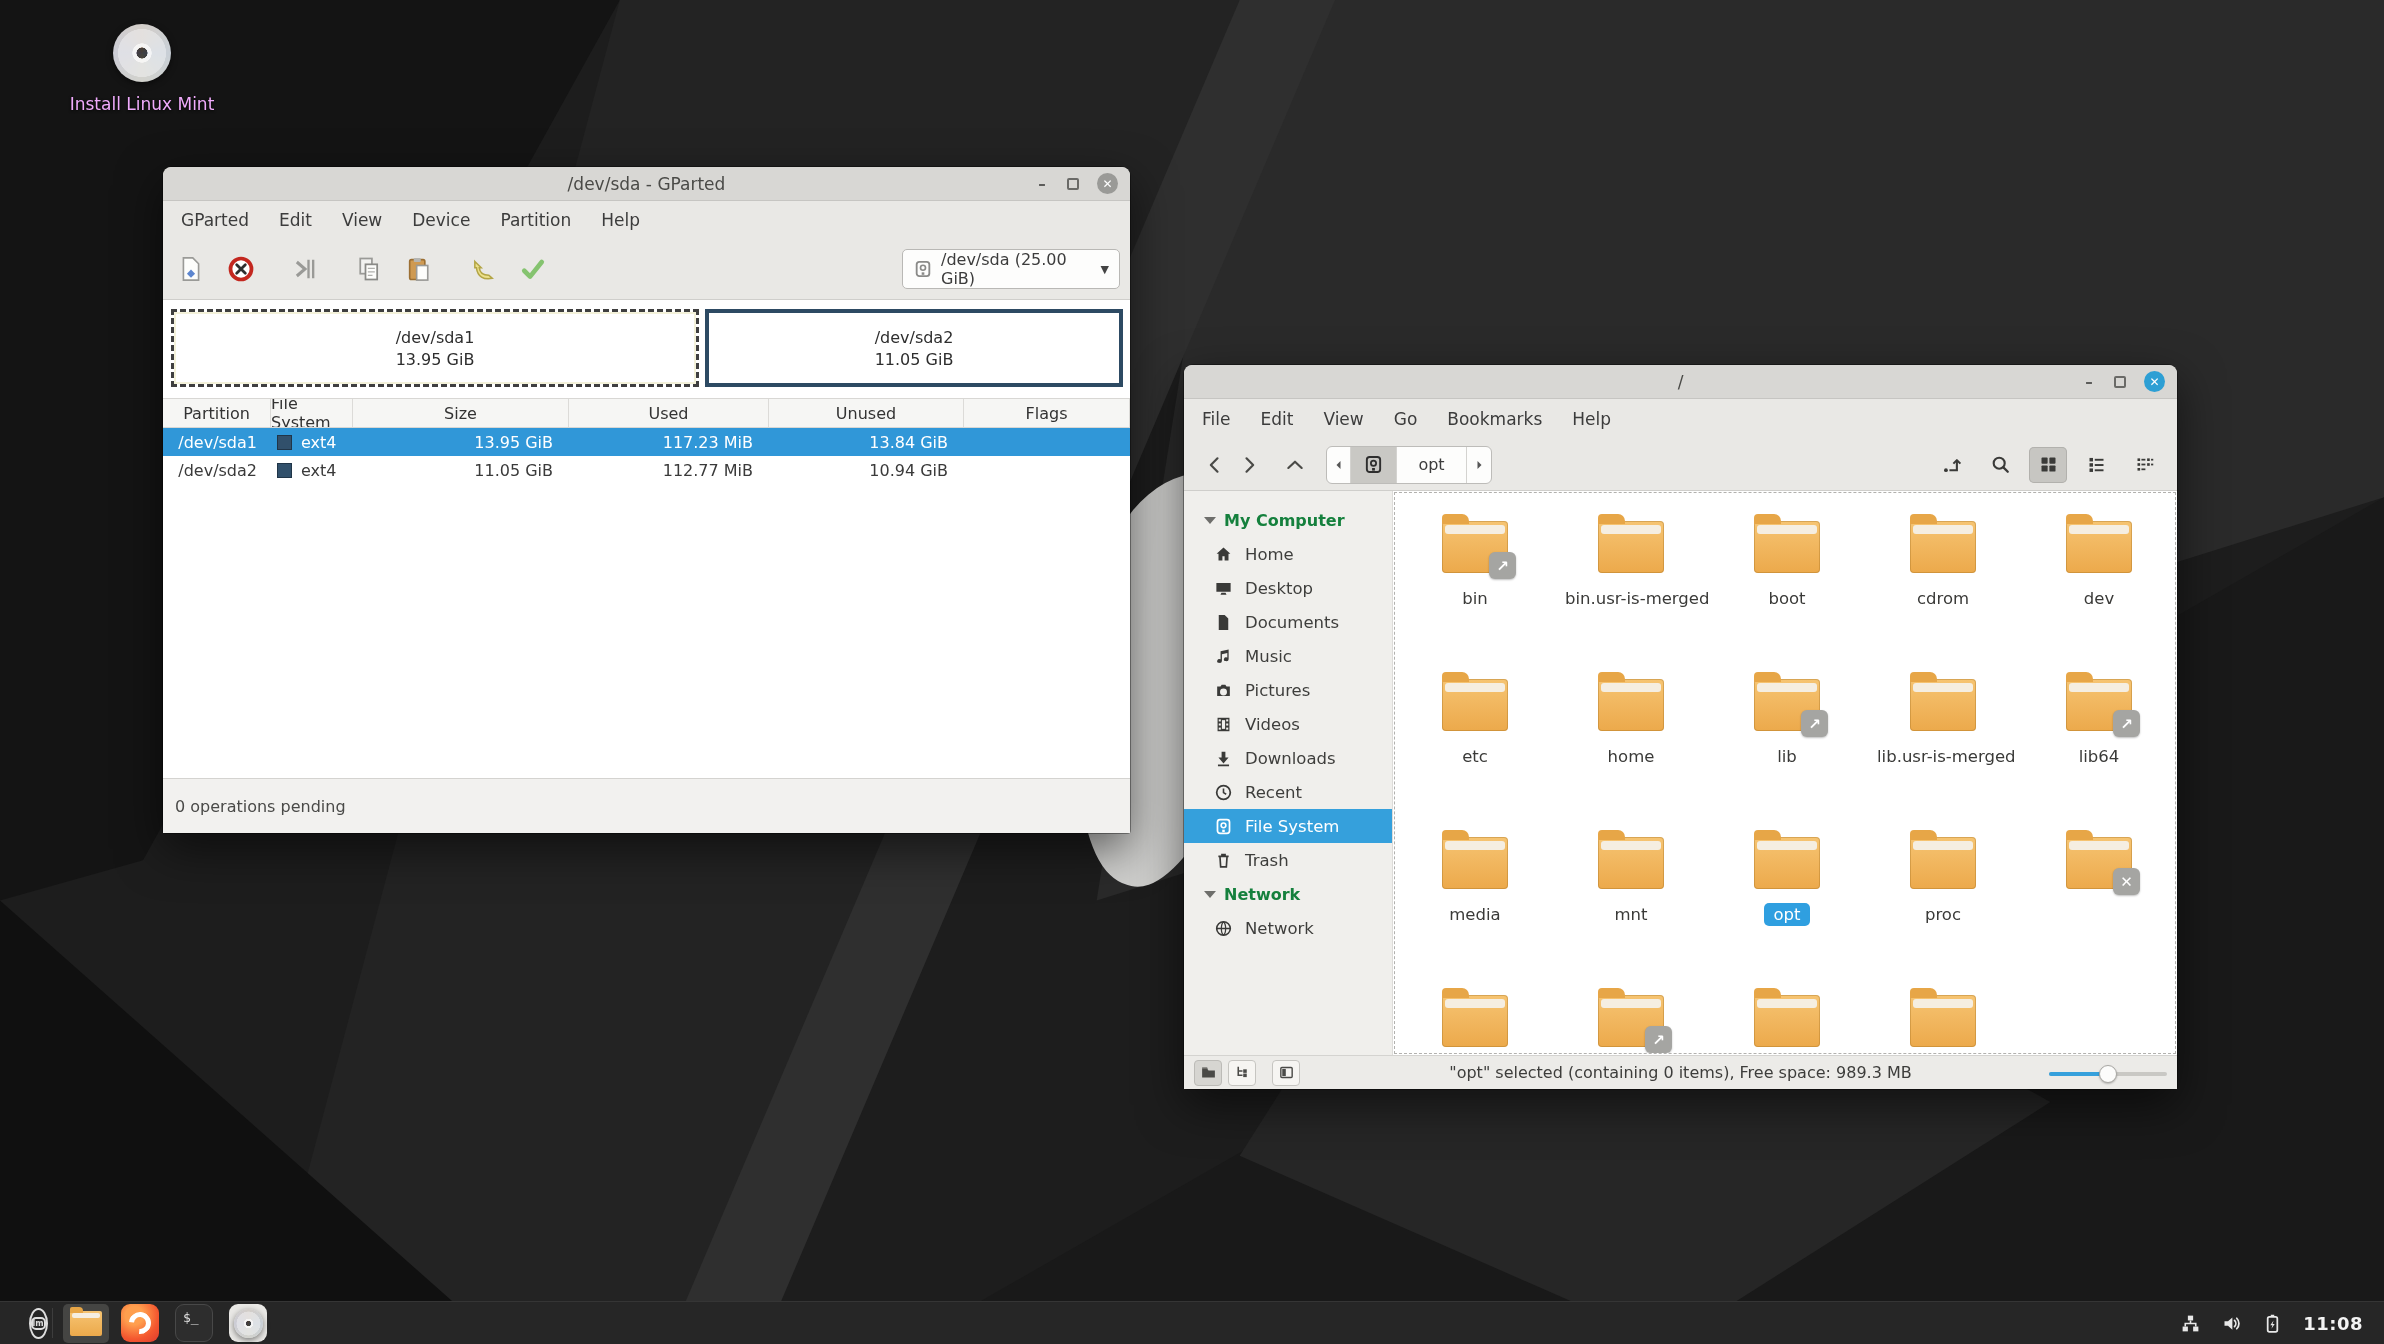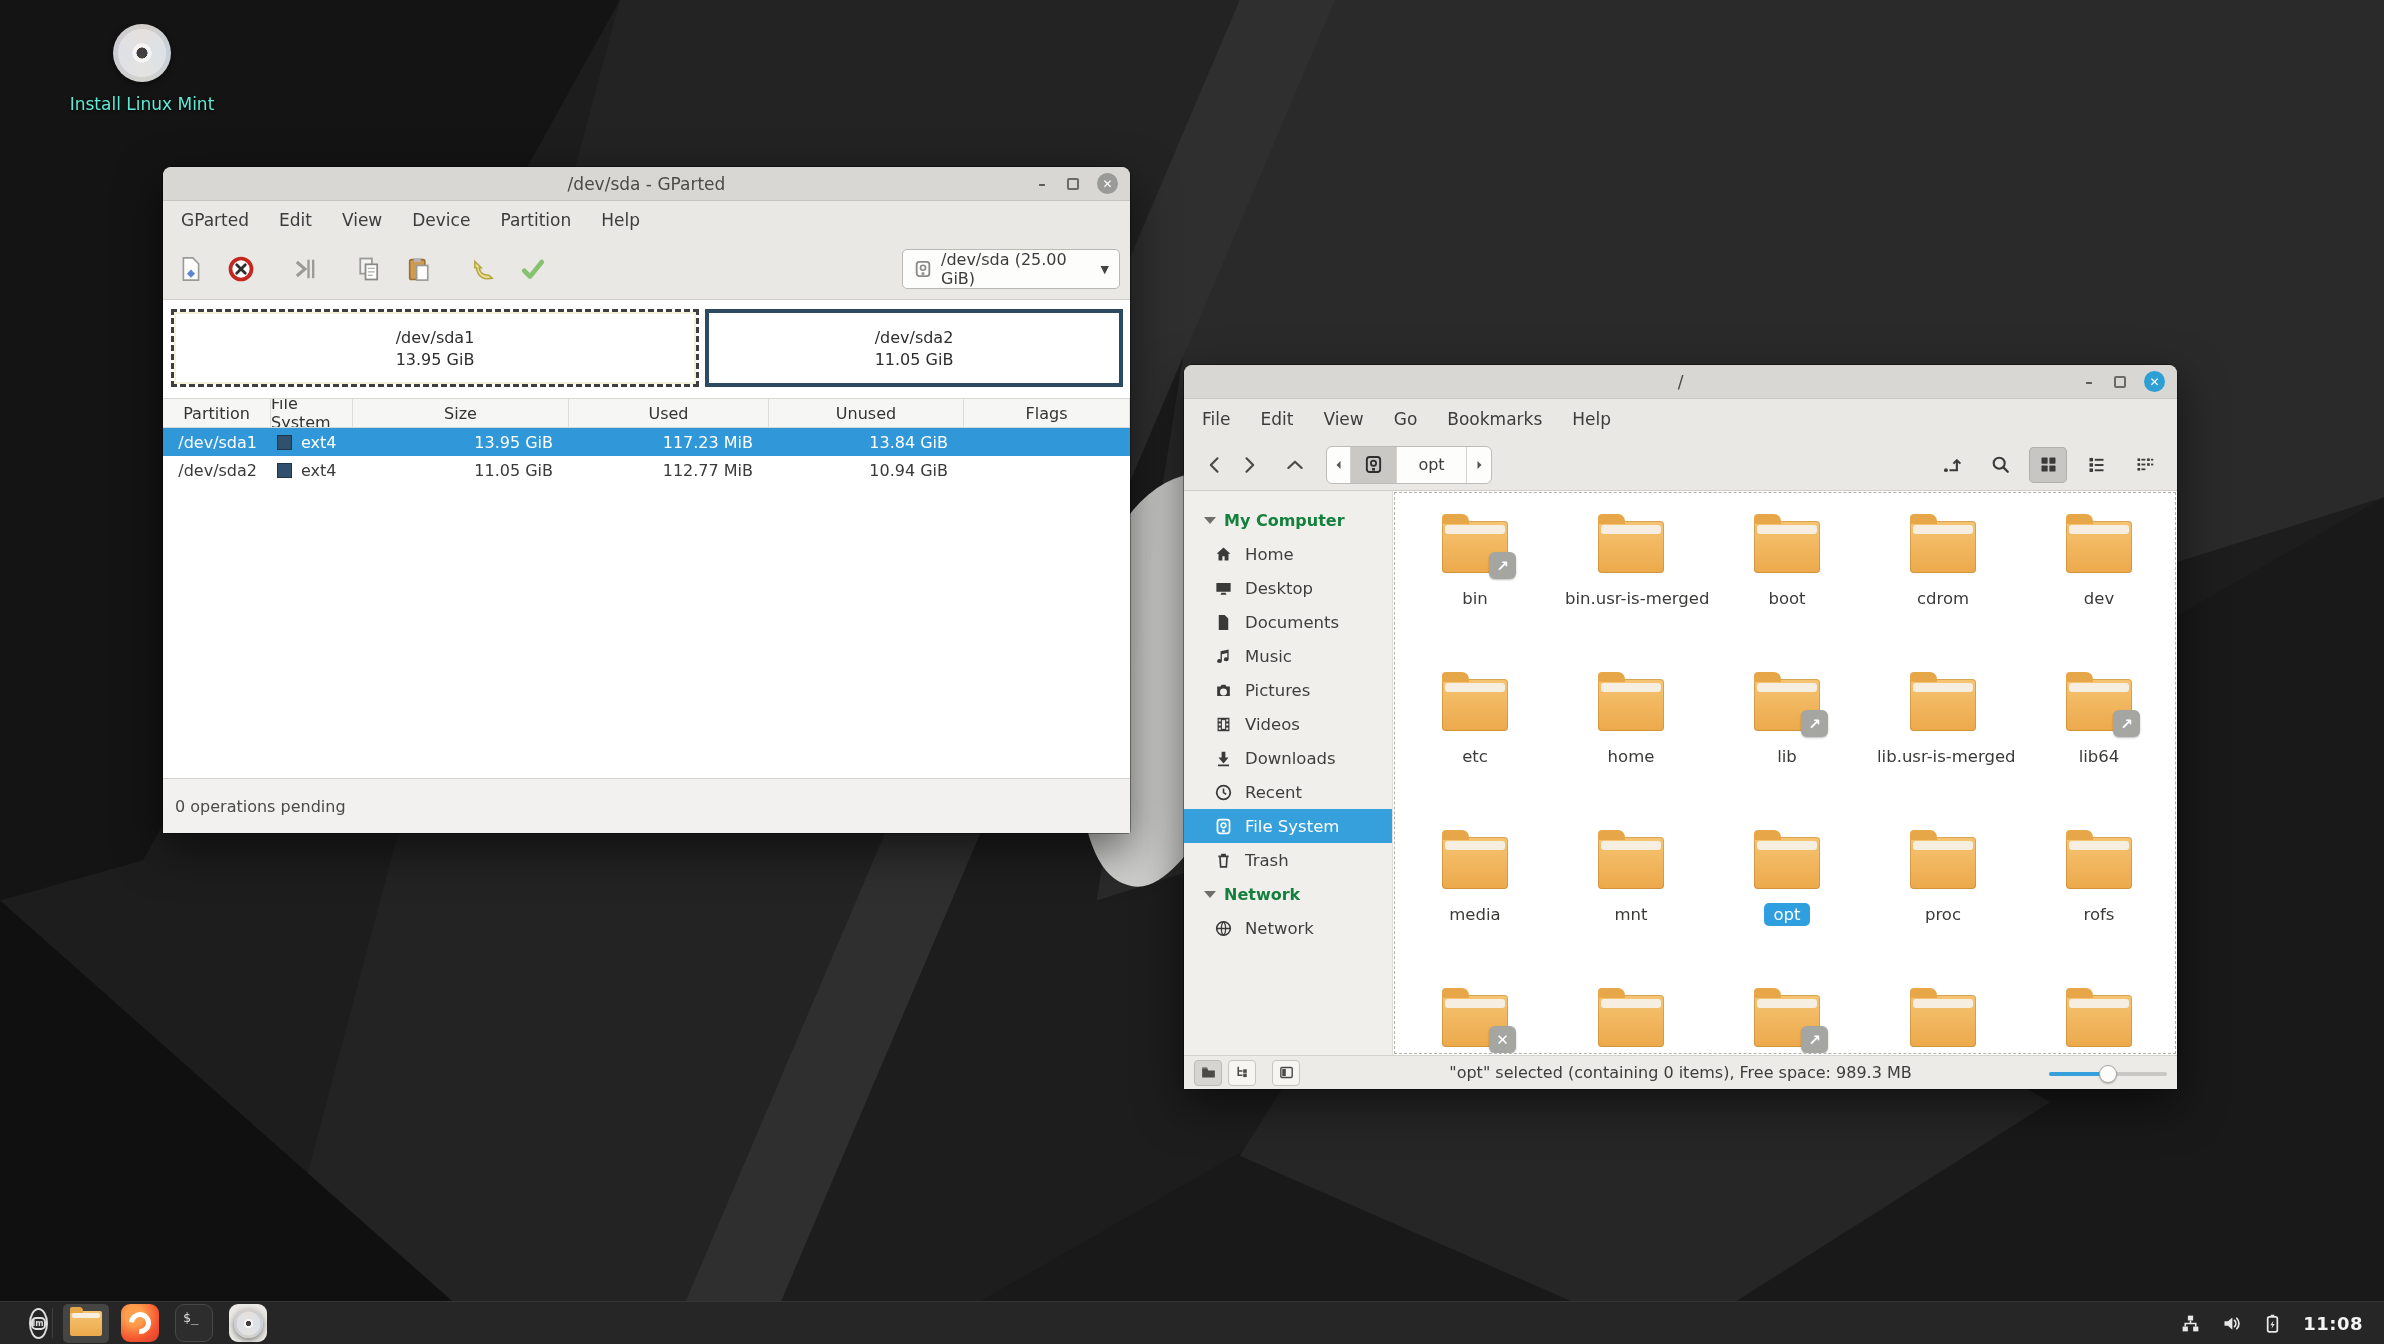--- a/index.html
+++ b/index.html
@@ -26,21 +26,21 @@
 
   
   .desk-icon { position:absolute; left:72px; top:24px; width:140px; z-index:2;
     display:flex; flex-direction:column; align-items:center; cursor:default; }
   .disc { border-radius:50%;
     background:
       conic-gradient(rgba(255,170,90,.22),rgba(140,190,255,.2),rgba(255,230,140,.2),rgba(190,160,255,.18),rgba(255,170,90,.22)),
       radial-gradient(circle,#3a3a3a 0 13%,#f4f4f4 14% 23%,#dcdee0 24% 58%,#c7cacc 59% 94%,#9a9a9a 95% 100%);
     background-blend-mode:overlay; box-shadow:0 2px 6px rgba(0,0,0,.5); }
   .desk-icon .disc { width:58px; height:58px; }
-  .desk-icon .lbl { margin-top:12px; color:#5eead4; font-size:17px;
+  .desk-icon .lbl { margin-top:12px; color:#f0abfc; font-size:17px;
     text-shadow:0 1px 3px rgba(0,0,0,.9); white-space:nowrap; }
 
   
   .window { position:absolute; display:flex; flex-direction:column;
     border-radius:9px 9px 3px 3px; box-shadow:0 16px 46px rgba(0,0,0,.55), 0 0 0 1px rgba(0,0,0,.35); }
   .titlebar { height:34px; flex:none; background:#d8d7d4; border-radius:8px 8px 0 0;
     border-bottom:1px solid #c6c5c2; position:relative; display:flex; align-items:center; }
   .title { position:absolute; left:0; right:0; text-align:center; font-size:17px; color:#4a4a47; }
   .win-controls { position:absolute; right:12px; top:0; bottom:0; display:flex; gap:18px; align-items:center; z-index:3; }
   .ctl { display:flex; align-items:center; justify-content:center; color:#5c5c5a; }
@@ -708,26 +708,20 @@
           <div class="folder-label">opt</div>
         </div>
         <div class="folder-item">
           <div class="folder">
             
           </div>
           <div class="folder-label">proc</div>
         </div>
         <div class="folder-item">
           <div class="folder">
-            
-          </div>
-          <div class="folder-label">rofs</div>
-        </div>
-        <div class="folder-item">
-          <div class="folder">
             <div class="emblem">✕</div>
           </div>
 
         </div>
         <div class="folder-item">
           <div class="folder">
             
           </div>
 
         </div>

